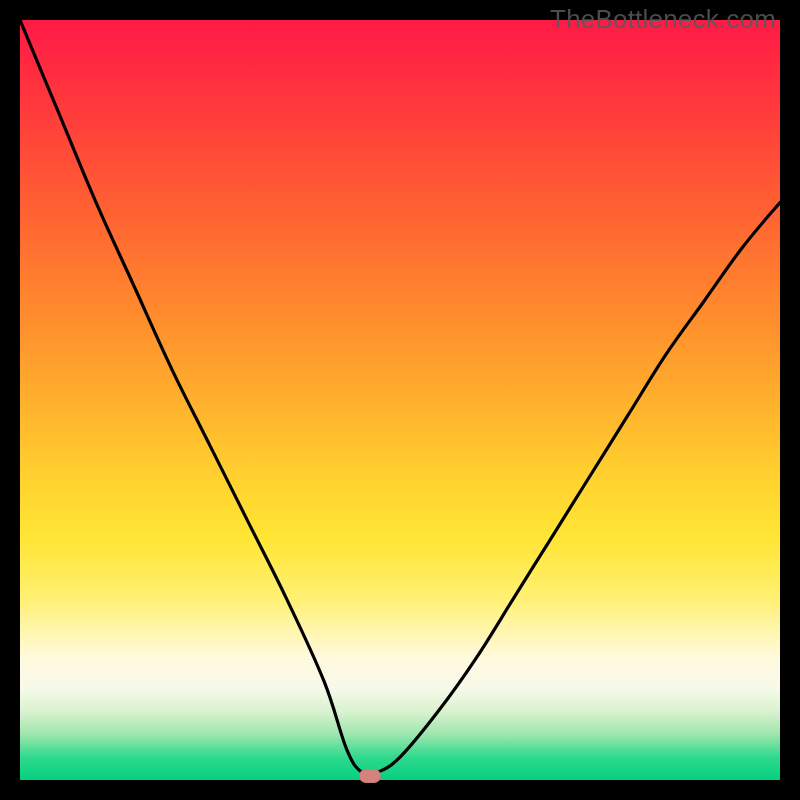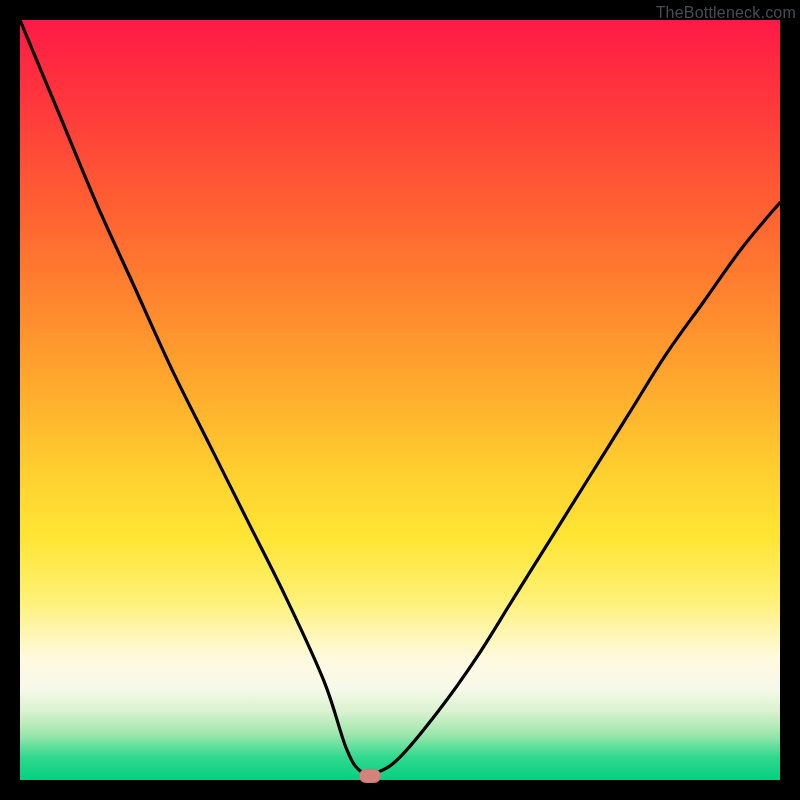--- a/index.html
+++ b/index.html
@@ -54,23 +54,23 @@
     width: 22px;
     height: 14px;
     border-radius: 7px;
     background: #d4827c;
     transform: translate(-50%, -50%);
     box-shadow: 0 0 0 1px rgba(0,0,0,0.05) inset;
   }
   .watermark {
     position: absolute;
     top: 4px;
-    right: 4px;
+    right: 24px;
     color: #555b5f;
-    font-size: 16px;
+    font-size: 26px;
     font-weight: 500;
     letter-spacing: 0.2px;
     opacity: 0.85;
     pointer-events: none;
   }
 </style>
 </head>
 <body>
 
 <div class="frame">

